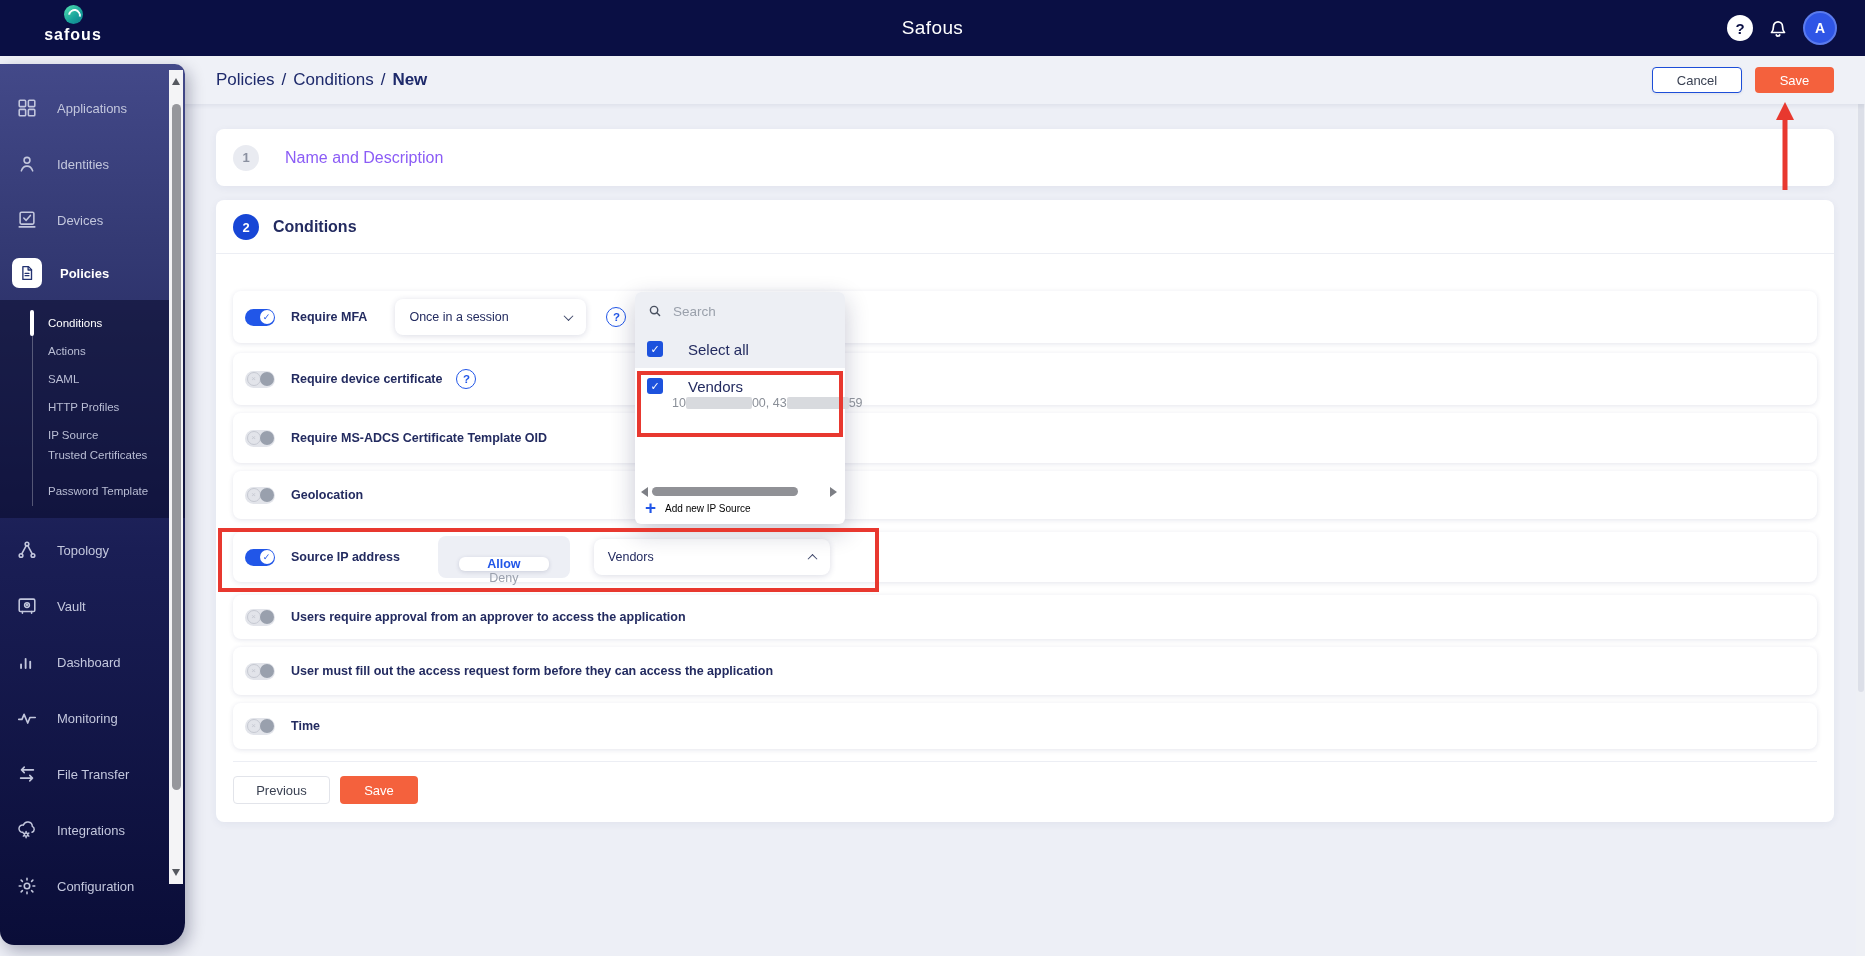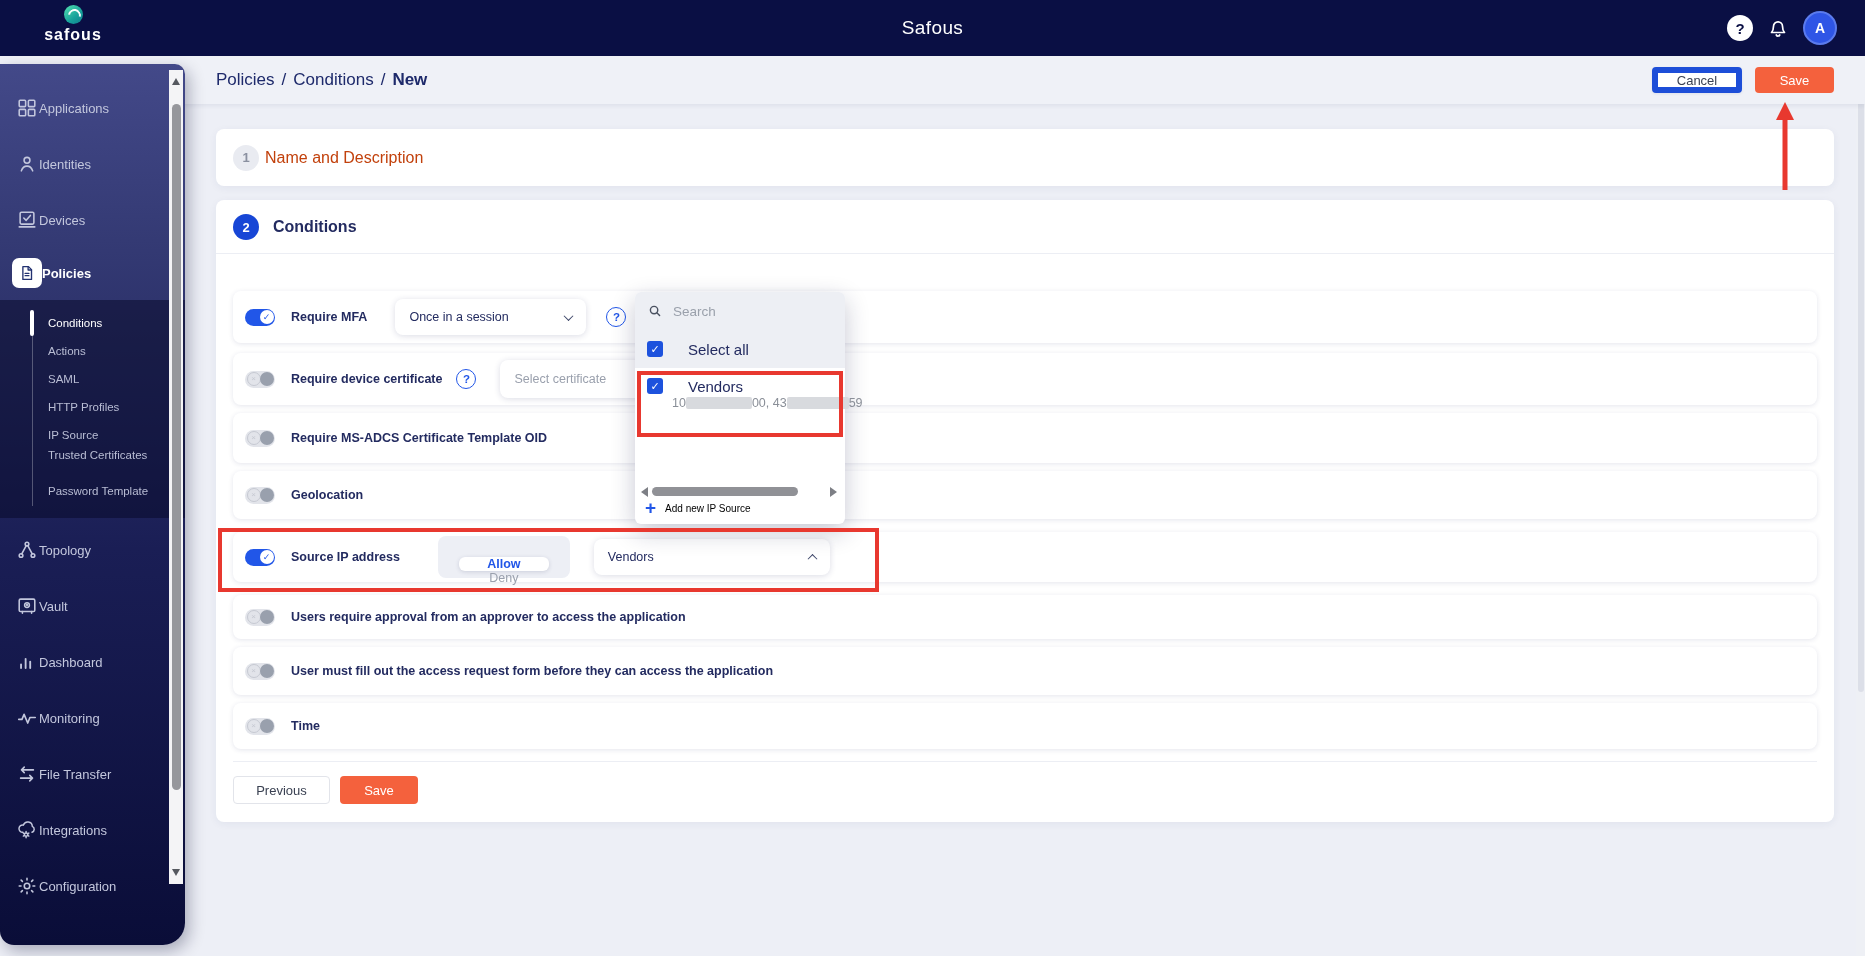--- a/index.html
+++ b/index.html
@@ -26,31 +26,31 @@
 
   
   .pg-header { position:absolute; left:0; top:56px; width:1865px; height:48px; background:#eff1f7;
       box-shadow:0 2px 4px rgba(30,40,90,.07); z-index:5; }
   .crumbs { position:absolute; left:216px; top:0; height:48px; display:flex; align-items:center; gap:7px;
       font-size:17px; color:#1e2a6b; }
   .crumbs .cur { font-weight:700; }
   .btn { border-radius:4px; font-size:13px; text-align:center; cursor:pointer; display:flex;
       align-items:center; justify-content:center; }
   .btn-cancel { position:absolute; left:1652px; top:11px; width:90px; height:26px; background:#fff;
-      color:#3a4152; border:6px solid #1d4ed8; box-shadow:0 1px 3px rgba(30,40,90,.08); }
+      color:#3a4152; border:1px solid #1d4ed8; box-shadow:0 1px 3px rgba(30,40,90,.08); }
   .btn-save { position:absolute; left:1755px; top:11px; width:79px; height:26px; background:#f4613d; color:#fff; }
 
   
   .sidebar { position:absolute; left:0; top:64px; width:185px; height:881px; z-index:30;
       background:linear-gradient(180deg,#434989 0%,#343a74 20%,#1a1e55 55%,#0a0d38 100%);
       border-radius:0 10px 22px 14px; box-shadow:4px 6px 16px rgba(10,12,50,.30); }
   .s-item { position:absolute; left:0; width:168px; height:38px; display:flex; align-items:center; cursor:pointer; }
   .s-ico { width:24px; height:24px; margin-left:15px; color:#c3c7dd; flex:none; display:flex;
       align-items:center; justify-content:center; }
-  .s-lbl { font-size:13px; color:#c3c7dd; }
+  .s-lbl { margin-left:18px; font-size:13px; color:#c3c7dd; }
   .s-item.active .s-lbl { color:#fff; font-weight:700; }
   .chip { width:30px; height:30px; margin-left:12px; background:#fff; border-radius:7px; color:#233271; }
   .submenu { position:absolute; left:0; top:236px; width:185px; height:218px; background:rgba(7,9,40,.52); }
   .sub-line { position:absolute; left:32px; top:12px; width:1px; height:194px; background:rgba(255,255,255,.28); }
   .sub-ind { position:absolute; left:30px; top:10px; width:4px; height:26px; background:#fff; border-radius:2px; }
   .sub-item { position:absolute; left:48px; height:22px; line-height:22px; font-size:11.5px;
       color:#b9bdd4; cursor:pointer; white-space:nowrap; }
   .sub-item.active { color:#fff; }
 
   
@@ -65,21 +65,21 @@
   .win-scroll { position:absolute; left:1856px; top:56px; width:9px; height:900px; background:#eef0f5; z-index:4; }
   .win-thumb  { position:absolute; left:1.5px; top:6px; width:6px; height:630px; background:#dcdfe8; border-radius:3px; }
 
   
   .card { position:absolute; background:#fff; border-radius:8px; box-shadow:0 2px 8px rgba(35,43,96,.06); }
   .card1 { left:216px; top:129px; width:1618px; height:57px; display:flex; align-items:center; }
   .card2 { left:216px; top:200px; width:1618px; height:622px; }
   .step-circle { width:26px; height:26px; border-radius:50%; font-size:13px; font-weight:600;
       display:flex; align-items:center; justify-content:center; flex:none; }
   .step1-circle { margin-left:17px; background:#e9ebf1; color:#8a90a0; }
-  .step1-title  { margin-left:6px; font-size:16px; color:#c2410c; }
+  .step1-title  { margin-left:26px; font-size:16px; color:#8b5cf6; }
   .card2-head { position:absolute; left:17px; top:14px; display:flex; align-items:center; }
   .step2-circle { background:#1746d6; color:#fff; }
   .step2-title { margin-left:14px; font-size:16px; font-weight:600; color:#232b60; }
   .hr { position:absolute; left:0; width:100%; height:1px; background:#eceef4; }
 
   
   .crow { position:absolute; left:17px; width:1584px; background:#fff; border-radius:8px;
       box-shadow:0 1px 5px rgba(35,43,96,.12); display:flex; align-items:center; padding-left:12px; }
   .crow .lbl { margin-left:16px; font-size:12.5px; font-weight:600; color:#232b60; white-space:nowrap; }
 
@@ -215,23 +215,20 @@
 
     <div class="crow" style="top:153px;height:52px">
       <span class="tgl off">
           <span class="offx">×</span>
           <span class="knob"></span>
         </span>
       <span class="lbl">Require device certificate</span>
       <span class="help" style="margin-left:14px">
           <span>?</span>
         </span>
-      <div class="dd" style="margin-left:24px;width:218px;height:38px">
-        <span class="ph">Select certificate</span>
-      </div>
     </div>
 
     <div class="crow" style="top:213px;height:50px">
       <span class="tgl off">
           <span class="offx">×</span>
           <span class="knob"></span>
         </span>
       <span class="lbl">Require MS-ADCS Certificate Template OID</span>
     </div>
 

